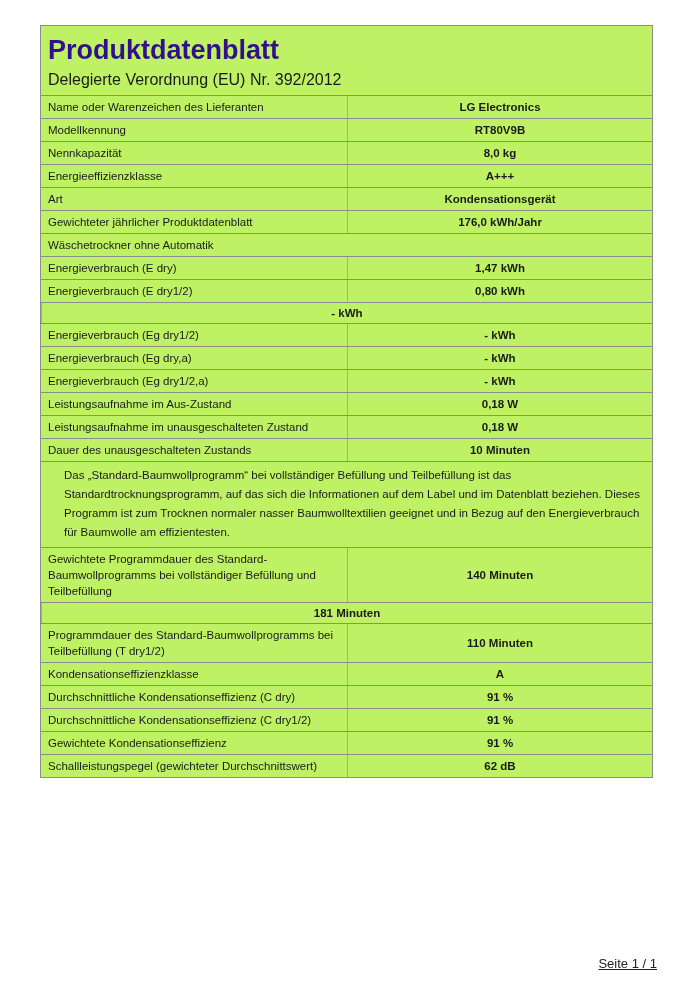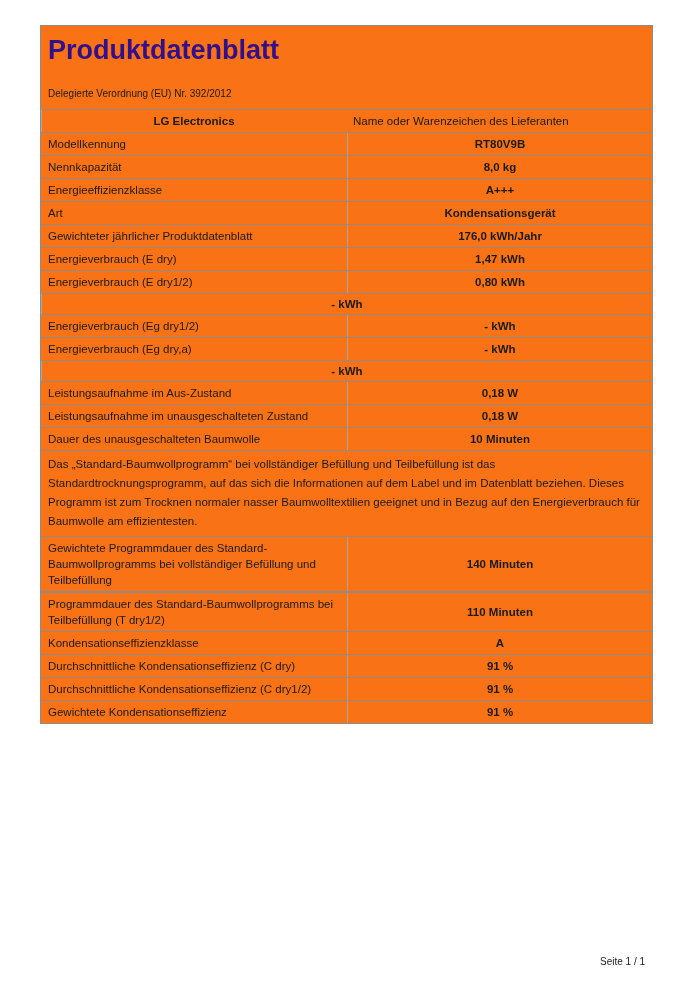--- a/index.html
+++ b/index.html
@@ -11,28 +11,28 @@
   *{box-sizing:border-box;margin:0;padding:0;}
   html,body{background:#ffffff;}
   body{
     width:695px;height:988px;position:relative;overflow:hidden;
     font-family:"Liberation Sans","DejaVu Sans",sans-serif;
     color:var(--text-color);
   }
   .sheet{
     position:absolute;left:40px;top:25px;width:613px;
     border:1px solid var(--line);
-    background:#f97316;
+    background:#bef264;
   }
   .sheet-header{padding:8px 7px 7px 7px;}
   .doc-title{
     font-size:27px;line-height:32px;font-weight:700;color:var(--title-color);
     letter-spacing:0px;
   }
-  .doc-subtitle{font-size:10px;line-height:16px;margin-top:20px;color:var(--text-color);}
+  .doc-subtitle{font-size:16px;line-height:16px;margin-top:6px;color:var(--text-color);}
   .spec-table{width:100%;}
   .row{display:flex;border-top:1px solid var(--line);align-items:stretch;}
   .cell{font-size:11.5px;line-height:16px;}
   .cell.label{
     flex:0 0 306px;max-width:306px;
     padding:3px 8px 3px 7px;
     display:flex;flex-direction:column;justify-content:center;
     min-height:21px;
   }
   .cell.value{
@@ -42,38 +42,39 @@
     font-weight:700;text-align:center;
     padding:2px 6px;
   }
   .row.section .cell.span{
     flex:1 1 auto;padding:3px 8px 3px 7px;min-height:21px;
     display:flex;flex-direction:column;justify-content:center;
   }
   .row.para .cell.span{
     flex:1 1 auto;padding:4px 8px 5px 7px;
     line-height:19px;
+    margin-left:16px;
   }
   .page-footer{
-    position:absolute;top:956px;right:50px;
-    font-size:10px;color:#222222;
+    position:absolute;top:956px;right:38px;
+    font-size:13px;color:#222222;text-decoration:underline;
   }
 </style>
 </head>
 <body>
 
 <div class="sheet">
   <div class="sheet-header">
     <div class="doc-title">Produktdatenblatt</div>
     <div class="doc-subtitle">Delegierte Verordnung (EU) Nr. 392/2012</div>
   </div>
   <div class="spec-table">
       <div class="row kv">
+        <div class="cell label">Name oder Warenzeichen des Lieferanten</div>
         <div class="cell value">LG Electronics</div>
-        <div class="cell label">Name oder Warenzeichen des Lieferanten</div>
       </div>
       <div class="row kv">
         <div class="cell label">Modellkennung</div>
         <div class="cell value">RT80V9B</div>
       </div>
       <div class="row kv">
         <div class="cell label">Nennkapazität</div>
         <div class="cell value">8,0 kg</div>
       </div>
       <div class="row kv">
@@ -81,62 +82,67 @@
         <div class="cell value">A+++</div>
       </div>
       <div class="row kv">
         <div class="cell label">Art</div>
         <div class="cell value">Kondensationsgerät</div>
       </div>
       <div class="row kv">
         <div class="cell label">Gewichteter jährlicher Produktdatenblatt</div>
         <div class="cell value">176,0 kWh/Jahr</div>
       </div>
+      <div class="row section">
+        <div class="cell span">Wäschetrockner ohne Automatik</div>
+      </div>
       <div class="row kv">
         <div class="cell label">Energieverbrauch (E dry)</div>
         <div class="cell value">1,47 kWh</div>
       </div>
       <div class="row kv">
         <div class="cell label">Energieverbrauch (E dry1/2)</div>
         <div class="cell value">0,80 kWh</div>
       </div>
       <div class="row kv">
         <div class="cell value">- kWh</div>
       </div>
       <div class="row kv">
         <div class="cell label">Energieverbrauch (Eg dry1/2)</div>
         <div class="cell value">- kWh</div>
       </div>
       <div class="row kv">
         <div class="cell label">Energieverbrauch (Eg dry,a)</div>
         <div class="cell value">- kWh</div>
       </div>
       <div class="row kv">
+        <div class="cell label">Energieverbrauch (Eg dry1/2,a)</div>
         <div class="cell value">- kWh</div>
       </div>
       <div class="row kv">
         <div class="cell label">Leistungsaufnahme im Aus-Zustand</div>
         <div class="cell value">0,18 W</div>
       </div>
       <div class="row kv">
         <div class="cell label">Leistungsaufnahme im unausgeschalteten Zustand</div>
         <div class="cell value">0,18 W</div>
       </div>
       <div class="row kv">
-        <div class="cell label">Dauer des unausgeschalteten Baumwolle</div>
+        <div class="cell label">Dauer des unausgeschalteten Zustands</div>
         <div class="cell value">10 Minuten</div>
       </div>
       <div class="row para">
         <div class="cell span">Das „Standard-Baumwollprogramm“ bei vollständiger Befüllung und Teilbefüllung ist das Standardtrocknungsprogramm, auf das sich die Informationen auf dem Label und im Datenblatt beziehen. Dieses Programm ist zum Trocknen normaler nasser Baumwolltextilien geeignet und in Bezug auf den Energieverbrauch für Baumwolle am effizientesten.</div>
       </div>
       <div class="row kv">
         <div class="cell label">Gewichtete Programmdauer des Standard-Baumwollprogramms bei vollständiger Befüllung und Teilbefüllung</div>
         <div class="cell value">140 Minuten</div>
       </div>
       <div class="row kv">
+        <div class="cell value">181 Minuten</div>
       </div>
       <div class="row kv">
         <div class="cell label">Programmdauer des Standard-Baumwollprogramms bei Teilbefüllung (T dry1/2)</div>
         <div class="cell value">110 Minuten</div>
       </div>
       <div class="row kv">
         <div class="cell label">Kondensationseffizienzklasse</div>
         <div class="cell value">A</div>
       </div>
       <div class="row kv">
@@ -144,16 +150,20 @@
         <div class="cell value">91 %</div>
       </div>
       <div class="row kv">
         <div class="cell label">Durchschnittliche Kondensationseffizienz (C dry1/2)</div>
         <div class="cell value">91 %</div>
       </div>
       <div class="row kv">
         <div class="cell label">Gewichtete Kondensationseffizienz</div>
         <div class="cell value">91 %</div>
       </div>
+      <div class="row kv">
+        <div class="cell label">Schallleistungspegel (gewichteter Durchschnittswert)</div>
+        <div class="cell value">62 dB</div>
+      </div>
     </div>
 </div>
 
 <div class="page-footer">Seite 1 / 1</div>
 
 </body></html>

